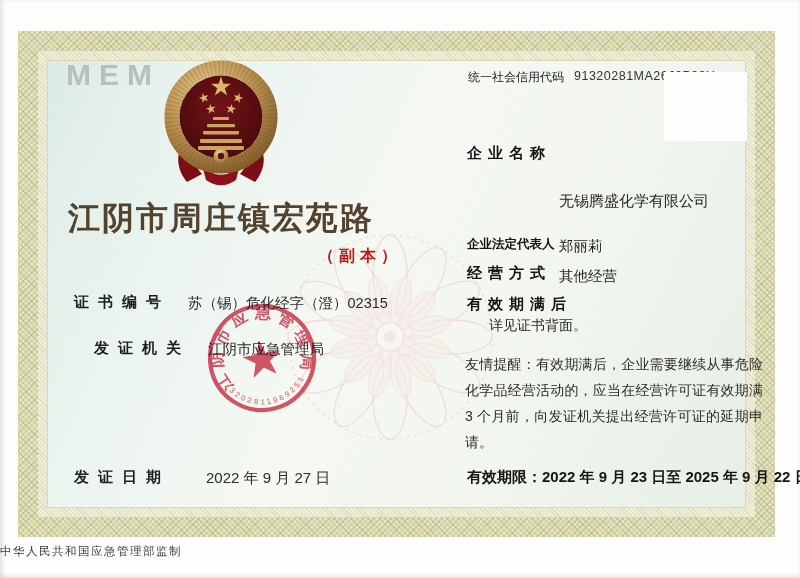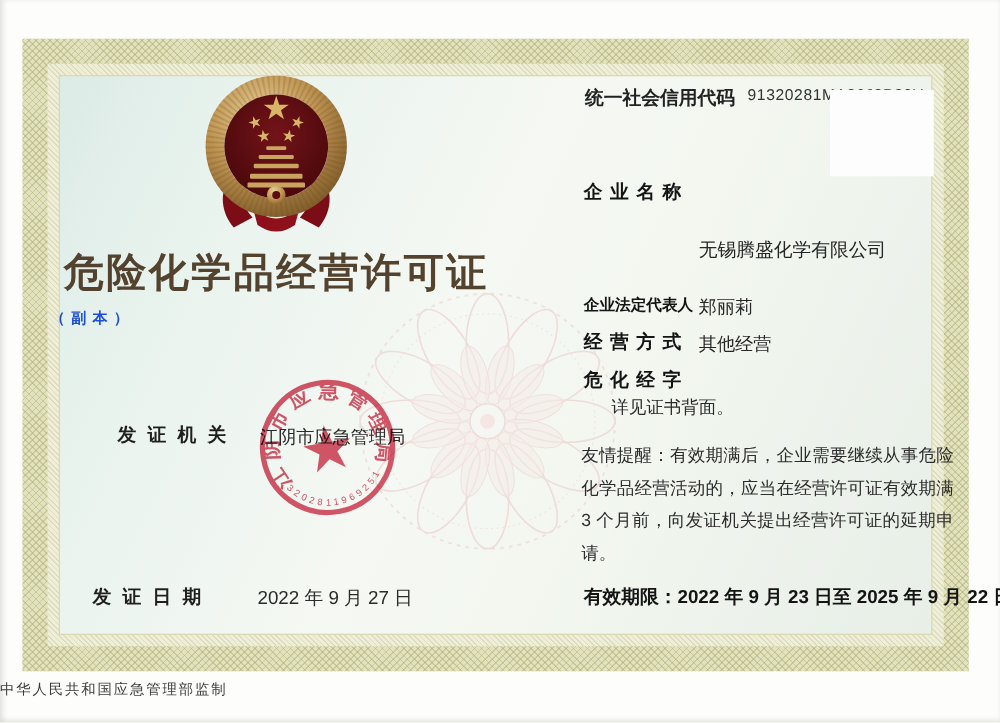--- a/index.html
+++ b/index.html
@@ -34,35 +34,35 @@
   .mem {
     left:66px; top:58px; font-size:30px; font-weight:bold; letter-spacing:8px;
     color:#b4bfb9; opacity:.95;
   }
   .title {
     left:40px; top:197px; width:362px; text-align:center;
     font-family:"Liberation Serif","DejaVu Serif",serif;
     font-size:32px; font-weight:bold; color:#53422d; letter-spacing:2px; white-space:nowrap;
   }
   .copy-label {
-    left:40px; top:246px; width:362px; text-align:left;
-    font-size:12px; font-weight:bold; color:#1d4ed8; letter-spacing:5px;
+    left:40px; top:246px; width:362px; text-align:right;
+    font-size:16px; font-weight:bold; color:#b91c1c; letter-spacing:5px;
   }
   .row { display:flex; align-items:flex-start; white-space:nowrap; }
   .lbl-l {
     font-weight:bold; font-size:15px; color:#1f1f1f; letter-spacing:9px;
     width:102px; flex:0 0 auto; margin-right:12px;
   }
   .val { font-size:14.5px; color:#2b2b2b; padding-top:1px; }
   .lbl-r {
     font-weight:bold; font-size:15px; color:#141414; letter-spacing:6px;
     width:86px; flex:0 0 auto; margin-right:6px;
   }
   .lbl-r-sm { font-weight:bold; font-size:12.5px; color:#141414; width:92px; flex:0 0 auto; padding-top:2px; }
-  .lbl-code { font-weight:bold; font-size:15px; color:#222; margin-right:10px; }
+  .lbl-code { font-weight:normal; font-size:12px; color:#222; margin-right:10px; }
   .val-code { font-size:12.5px; color:#333; letter-spacing:.5px; }
   .val-r { font-size:14.5px; color:#262626; line-height:25px; }
   .reminder { left:465px; top:351px; width:298px; font-size:14px; line-height:26px; color:#2c2c2c; text-align:justify; }
   .validity { left:467px; top:468px; font-size:15px; font-weight:bold; color:#141414; white-space:nowrap; }
   .scope-val { left:465px; top:317px; font-size:14px; color:#2b2b2b;margin-left:24px; }
   .redact { left:664px; top:72px; width:83px; height:69px; background:#fdfdfd; }
   .footer {
     left:0; top:544px; width:763px; 
     font-size:11.5px; color:#3c3c3c; letter-spacing:1.5px;
   }
@@ -117,20 +117,21 @@
             <use href="#petal2" transform="rotate(255)"></use>
           <use href="#petal2" transform="rotate(285)"></use>
             <use href="#petal2" transform="rotate(315)"></use>
             <use href="#petal2" transform="rotate(345)"></use>
         </g>
         <circle r="14" fill="none" stroke="#eac2c2" stroke-width="1.2"></circle>
         <circle r="6" fill="#f3d6d6"></circle>
       </g>
     </svg>
 
+    <div class="abs mem">MEM</div>
 
     <svg class="abs emblem" viewBox="0 0 118 132">
       <defs>
         <radialGradient id="gold" cx="38%" cy="28%" r="85%">
           <stop offset="0" stop-color="#ead westward"></stop>
           <stop offset="0" stop-color="#ead298"></stop>
           <stop offset=".55" stop-color="#bc9150"></stop>
           <stop offset="1" stop-color="#7d5a28"></stop>
         </radialGradient>
         <radialGradient id="maroon" cx="50%" cy="38%" r="80%">
@@ -156,23 +157,27 @@
         <rect x="51" y="62" width="16" height="3" rx="1"></rect>
         <rect x="45" y="69" width="28" height="3.2" rx="1"></rect>
         <rect x="41" y="76" width="36" height="3.6" rx="1"></rect>
         <rect x="38" y="84" width="42" height="4" rx="1"></rect>
         <rect x="36" y="91" width="46" height="4" rx="1"></rect>
       </g>
       <circle cx="59" cy="101" r="7.5" fill="url(#gold)"></circle>
       <circle cx="59" cy="101" r="3.2" fill="#5a0d12"></circle>
     </svg>
 
-    <div class="abs title">危险化学品经营许可证</div>
+    <div class="abs title">江阴市周庄镇宏苑路</div>
     <div class="abs copy-label">（副本）</div>
 
+    <div class="abs row" style="left:74px; top:293px;">
+      <span class="lbl-l">证书编号</span>
+      <span class="val">苏（锡）危化经字（澄）02315</span>
+    </div>
     <div class="abs row" style="left:74px; top:339px;margin-left:20px;">
       <span class="lbl-l">发证机关</span>
       <span class="val">江阴市应急管理局</span>
     </div>
     <div class="abs row" style="left:74px; top:468px;gap:18px;">
       <span class="lbl-l">发证日期</span>
       <span class="val" style="font-size:15px;">2022 年 9 月 27 日</span>
     </div>
 
     <svg class="abs seal" viewBox="0 0 170 170">
@@ -208,21 +213,21 @@
       <span class="lbl-r-sm">企业法定代表人</span>
       <span class="val-r">郑丽莉</span>
     </div>
 
     <div class="abs row" style="left:467px; top:264px;">
       <span class="lbl-r">经营方式</span>
       <span class="val-r">其他经营</span>
     </div>
 
     <div class="abs row" style="left:467px; top:295px;">
-      <span class="lbl-r">危化经字</span>
+      <span class="lbl-r">有效期满后</span>
     </div>
     <div class="abs scope-val">详见证书背面。</div>
 
     <div class="abs reminder">友情提醒：有效期满后，企业需要继续从事危险化学品经营活动的，应当在经营许可证有效期满 3 个月前，向发证机关提出经营许可证的延期申请。</div>
 
     <div class="abs validity">有效期限：2022 年 9 月 23 日至 2025 年 9 月 22 日</div>
 
     <div class="abs footer">中华人民共和国应急管理部监制</div>
 
   </div>

